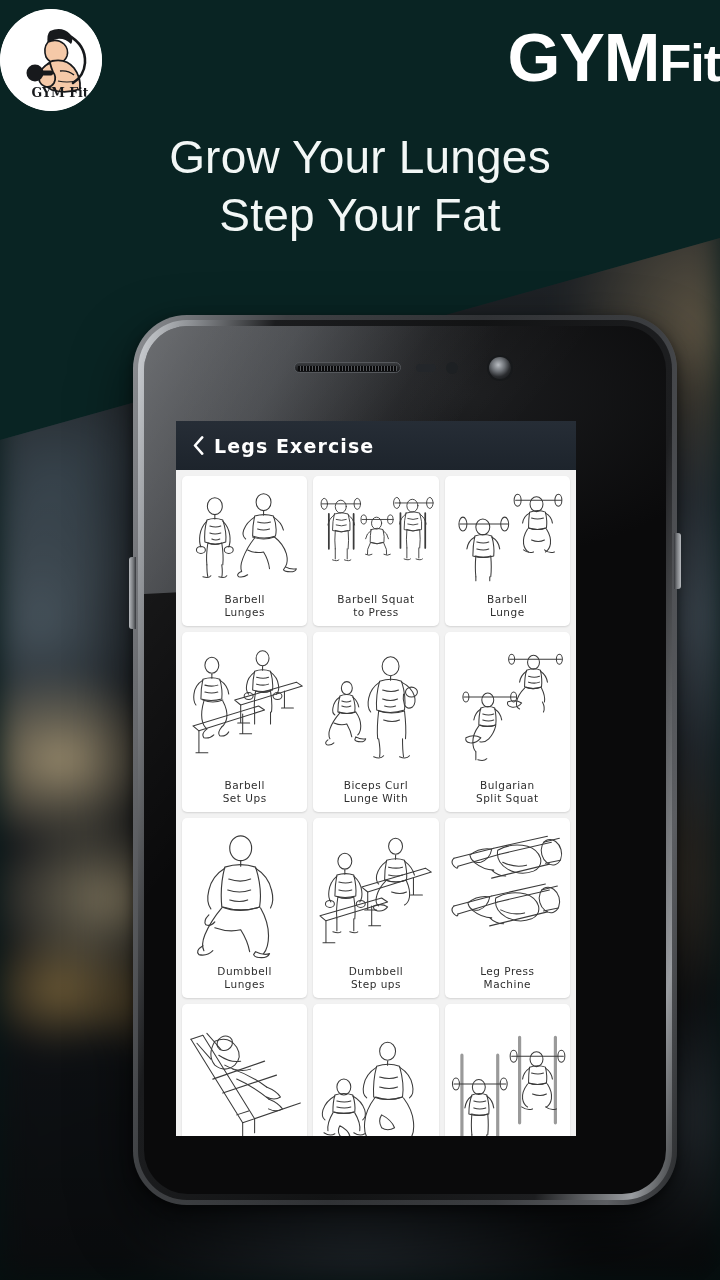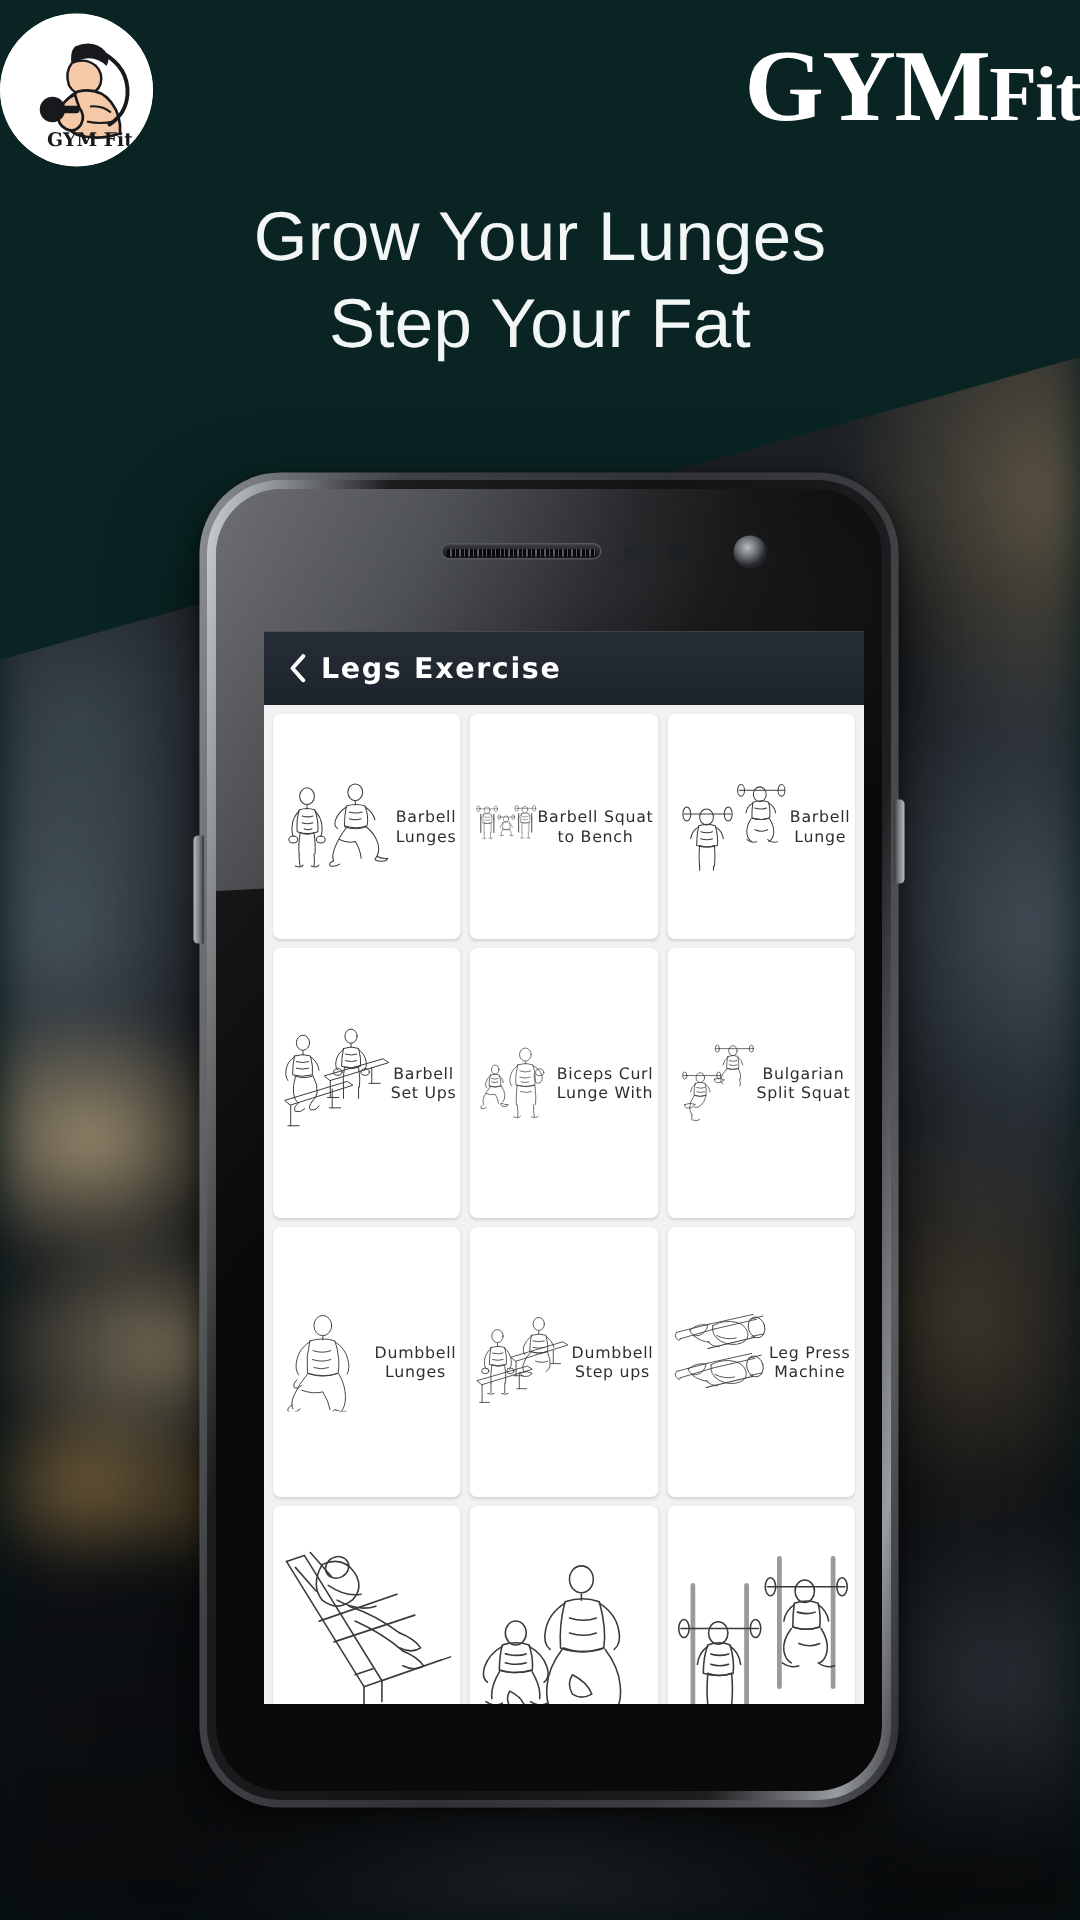--- a/index.html
+++ b/index.html
@@ -49,39 +49,39 @@
   }
   #logo-badge{
     width:102px; height:102px; border-radius:50%;
     background:#ffffff; position:relative; flex:none;
     overflow:hidden;
   }
   #logo-badge svg{ position:absolute; left:0; top:0; }
   .brand-text{
     font-size:68px; line-height:68px; color:#ffffff;
     letter-spacing:-1px; font-weight:700; white-space:nowrap;
-    font-family:Liberation Serif, serif;
+    font-family:Liberation Sans, sans-serif;
   }
   .brand-text .b2{ font-size:52px; }
 
   
   #tagline{
     position:absolute; left:0; top:128px; width:720px;
     text-align:center; z-index:6;
   }
   #tagline .line{
     color:#f2f7f6; font-size:46px; line-height:58px; font-weight:400;
     letter-spacing:.2px;
     font-family:"Liberation Sans", sans-serif;
   }
 
   
   #phone{
     position:absolute; left:133px; top:315px;
-    width:466px; height:890px;
+    width:544px; height:890px;
     z-index:8;
   }
   #phone-body{
     position:absolute; inset:0;
     border-radius:54px;
     background:linear-gradient(100deg,#8e9094 0%,#6a6c70 10%,#3f4144 22%,#303235 50%,#3b3d40 74%,#5c5e62 90%,#2a2c2e 100%);
     box-shadow:0 28px 60px rgba(0,0,0,.62), 0 4px 12px rgba(0,0,0,.5);
   }
   #phone-rim{
     position:absolute; left:5px; top:5px; right:5px; bottom:5px;
@@ -167,21 +167,21 @@
     font-family:"DejaVu Sans", sans-serif; font-weight:600;
   }
   
   #grid-scroll{
     flex:1; background:#f2f2f2; overflow:hidden; padding:6px 6px 0 6px;
   }
   .grid-row{ display:flex; gap:6px; margin-bottom:6px; }
   .ex-card{
     flex:1; background:#ffffff; border-radius:5px;
     box-shadow:0 1px 2px rgba(0,0,0,.13);
-    display:flex; flex-direction:row; align-items:center;
+    display:flex; flex-direction:column; align-items:center;
     padding:6px 3px 7px 3px; min-width:0;
   }
   .ex-art{ flex:1; width:100%; display:flex; align-items:center; justify-content:center; }
   .ex-art svg{ width:100%; height:100%; display:block; }
   .ex-label{
     margin-top:3px; text-align:center; color:#2e2e2e;
     font-size:10.5px; line-height:13px; letter-spacing:.5px;
     font-family:"DejaVu Sans", sans-serif;
   }
   .r1 .ex-card{ height:150px; }
@@ -329,21 +329,21 @@
                     <path d="M98 24 q-6 4 -7 11 M113 24 q6 4 7 11"></path>
                     <path d="M99 41 q7 3 14 0 q1 11 0 20 M99 41 q-1 11 0 20"></path>
                     <path d="M99 61 v11 M112 61 v11"></path>
                     <path d="M96 73 q5 2 7 0 M109 73 q5 2 7 0"></path>
                     <path d="M92 23 v38 M119 23 v38" stroke-width="1.9"></path>
                   </g>
                 </svg>
               </div>
               <div class="ex-label">
                 <div>Barbell Squat</div>
-                <div>to Bench</div>
+                <div>to Press</div>
               </div>
             </div>
 
             <div class="ex-card">
               <div class="ex-art">
                 <svg viewBox="0 0 120 96" preserveAspectRatio="xMidYMid meet">
                   <g fill="none" stroke="#3b3b3b" stroke-width="1.05" stroke-linecap="round" stroke-linejoin="round">
 
                     <ellipse cx="35" cy="39" rx="7" ry="8"></ellipse>
                     <path d="M12 36 h48"></path>

